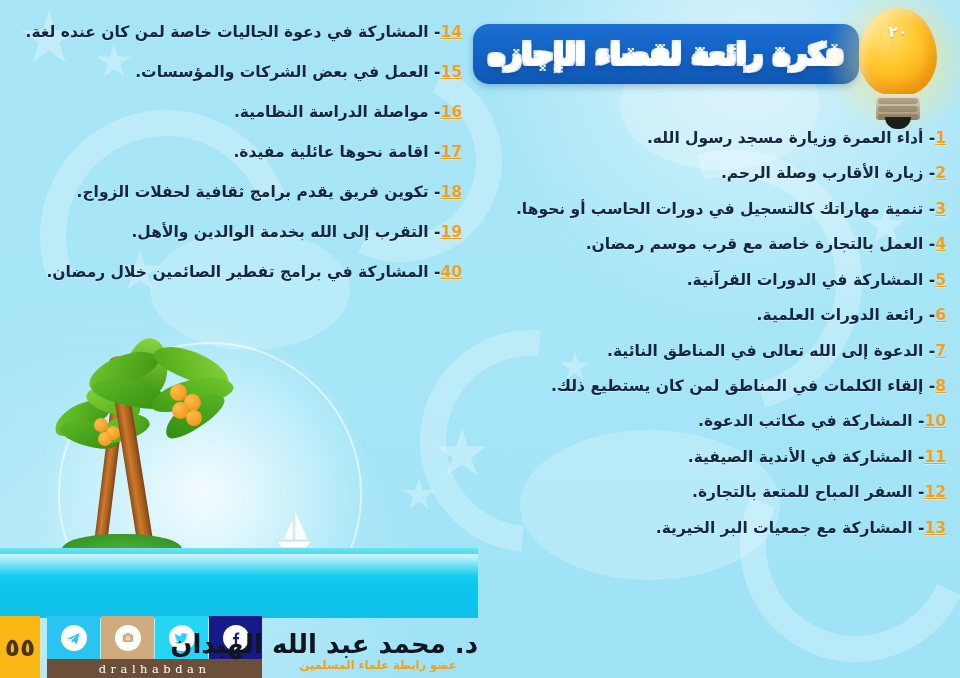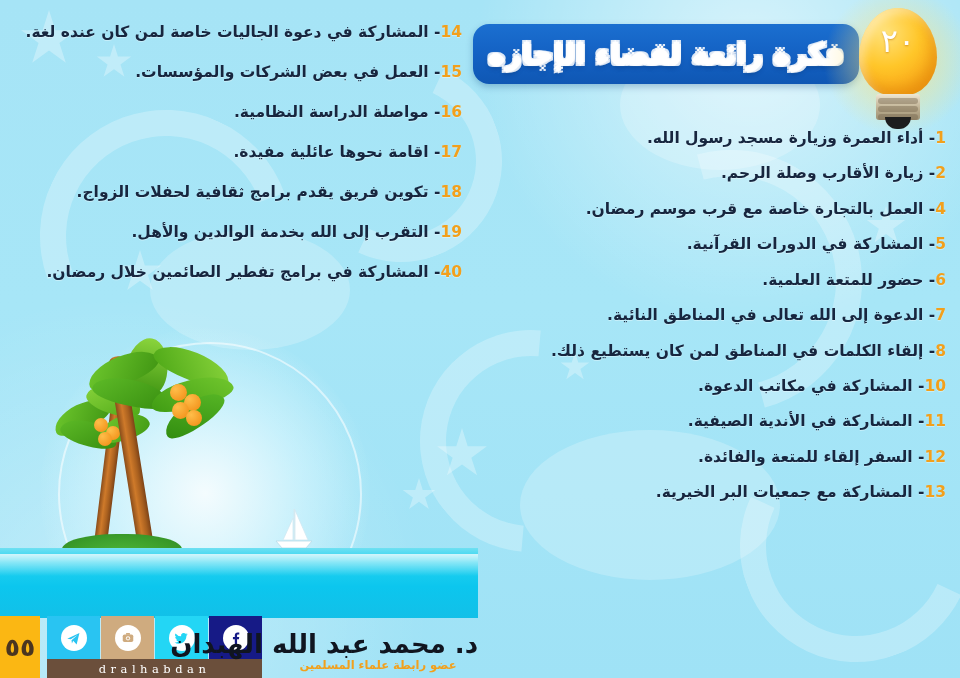--- a/index.html
+++ b/index.html
@@ -55,21 +55,21 @@
     background:radial-gradient(circle,rgba(255,228,120,.75) 0%,rgba(255,228,120,.28) 45%,rgba(255,228,120,0) 70%);
   }
   #bulbGlass{
     position:absolute;left:14px;top:4px;width:78px;height:88px;
     border-radius:50% 50% 44% 44%/56% 56% 44% 44%;
     background:radial-gradient(circle at 34% 28%,#ffe27a 0%,#ffc629 42%,#f9a416 78%,#ef8f0c 100%);
     box-shadow:inset -6px -8px 12px rgba(200,110,0,.30), inset 5px 6px 10px rgba(255,255,255,.45);
   }
   #bulbNum{
     position:absolute;left:14px;top:18px;width:78px;text-align:center;
-    color:#ffffff;font-size:32px;font-weight:normal;
+    color:#ffffff;font-size:16px;font-weight:bold;
     text-shadow:0 1px 2px rgba(190,110,0,.55);
   }
   .bulbring{position:absolute;left:33px;width:40px;height:6px;border-radius:3px;}
   #bulbBase{
     position:absolute;left:31px;top:90px;width:44px;height:26px;
     background:linear-gradient(180deg,#efe7d4 0%,#cfc3a8 35%,#b9ab8c 62%,#9d9074 100%);
     border-radius:3px;
   }
   #bulbTip{
     position:absolute;left:40px;top:113px;width:26px;height:12px;
@@ -107,21 +107,21 @@
   
   .col{position:absolute;direction:rtl;text-align:right;}
   #colRight{left:470px;top:128px;width:476px;}
   #colLeft{left:6px;top:22px;width:456px;}
   .item{
     display:block;color:#17263f;font-size:15.5px;font-weight:bold;
     line-height:1.35;margin-bottom:14.5px;white-space:nowrap;
     text-shadow:0 1px 0 rgba(255,255,255,.35);
   }
   #colLeft .item{margin-bottom:19px;}
-  .num{color:#f2a01c;font-weight:bold;}
+  .num{color:#f2a01c;font-weight:bold;text-decoration:underline;}
 
   
   #footer{position:absolute;left:0;bottom:0;width:960px;height:62px;}
   #badge55{
     position:absolute;left:0;bottom:0;width:40px;height:62px;
     background:#fbb713;display:flex;align-items:center;justify-content:center;
   }
   #badge55 span{color:#4a3520;font-size:25px;font-weight:bold;letter-spacing:-1px;}
   .sq{position:absolute;bottom:18px;width:53px;height:44px;display:flex;align-items:center;justify-content:center;}
   #sq1{left:47px;background:#29c4f2;}
@@ -220,28 +220,29 @@
       <div class="bulbring" style="left:2px;top:4px;width:40px;background:rgba(120,105,80,.45);"></div>
       <div class="bulbring" style="left:2px;top:12px;width:40px;background:rgba(120,105,80,.45);"></div>
       <div class="bulbring" style="left:2px;top:20px;width:40px;background:rgba(120,105,80,.45);"></div>
     </div>
     <div id="bulbTip"></div>
   </div>
 
   <div id="colRight" class="col">
     <div class="item"><span class="num">1</span><span>- </span><span>أداء العمرة وزيارة مسجد  رسول الله.</span></div>
     <div class="item"><span class="num">2</span><span>- </span><span>زيارة الأقارب وصلة الرحم.</span></div>
+    <div class="item"><span class="num">3</span><span>- </span><span>تنمية مهاراتك كالتسجيل في دورات الحاسب أو نحوها.</span></div>
     <div class="item"><span class="num">4</span><span>- </span><span>العمل بالتجارة خاصة مع قرب موسم رمضان.</span></div>
     <div class="item"><span class="num">5</span><span>- </span><span>المشاركة في الدورات القرآنية.</span></div>
-    <div class="item"><span class="num">6</span><span>- </span><span>حضور للمتعة العلمية.</span></div>
+    <div class="item"><span class="num">6</span><span>- </span><span>رائعة الدورات العلمية.</span></div>
     <div class="item"><span class="num">7</span><span>- </span><span>الدعوة إلى الله تعالى في المناطق النائية.</span></div>
     <div class="item"><span class="num">8</span><span>- </span><span>إلقاء الكلمات في المناطق لمن كان يستطيع ذلك.</span></div>
     <div class="item"><span class="num">10</span><span>- </span><span>المشاركة في مكاتب الدعوة.</span></div>
     <div class="item"><span class="num">11</span><span>- </span><span>المشاركة في الأندية الصيفية.</span></div>
-    <div class="item"><span class="num">12</span><span>- </span><span>السفر إلقاء للمتعة والفائدة.</span></div>
+    <div class="item"><span class="num">12</span><span>- </span><span>السفر المباح للمتعة بالتجارة.</span></div>
     <div class="item"><span class="num">13</span><span>- </span><span>المشاركة مع جمعيات البر الخيرية.</span></div>
   </div>
 
   <div id="colLeft" class="col">
     <div class="item"><span class="num">14</span><span>- </span><span>المشاركة في دعوة الجاليات خاصة لمن كان عنده لغة.</span></div>
     <div class="item"><span class="num">15</span><span>- </span><span>العمل في بعض الشركات والمؤسسات.</span></div>
     <div class="item"><span class="num">16</span><span>- </span><span>مواصلة الدراسة النظامية.</span></div>
     <div class="item"><span class="num">17</span><span>- </span><span>اقامة نحوها عائلية مفيدة.</span></div>
     <div class="item"><span class="num">18</span><span>- </span><span>تكوين فريق يقدم برامج ثقافية لحفلات الزواج.</span></div>
     <div class="item"><span class="num">19</span><span>- </span><span>التقرب إلى الله بخدمة الوالدين والأهل.</span></div>

